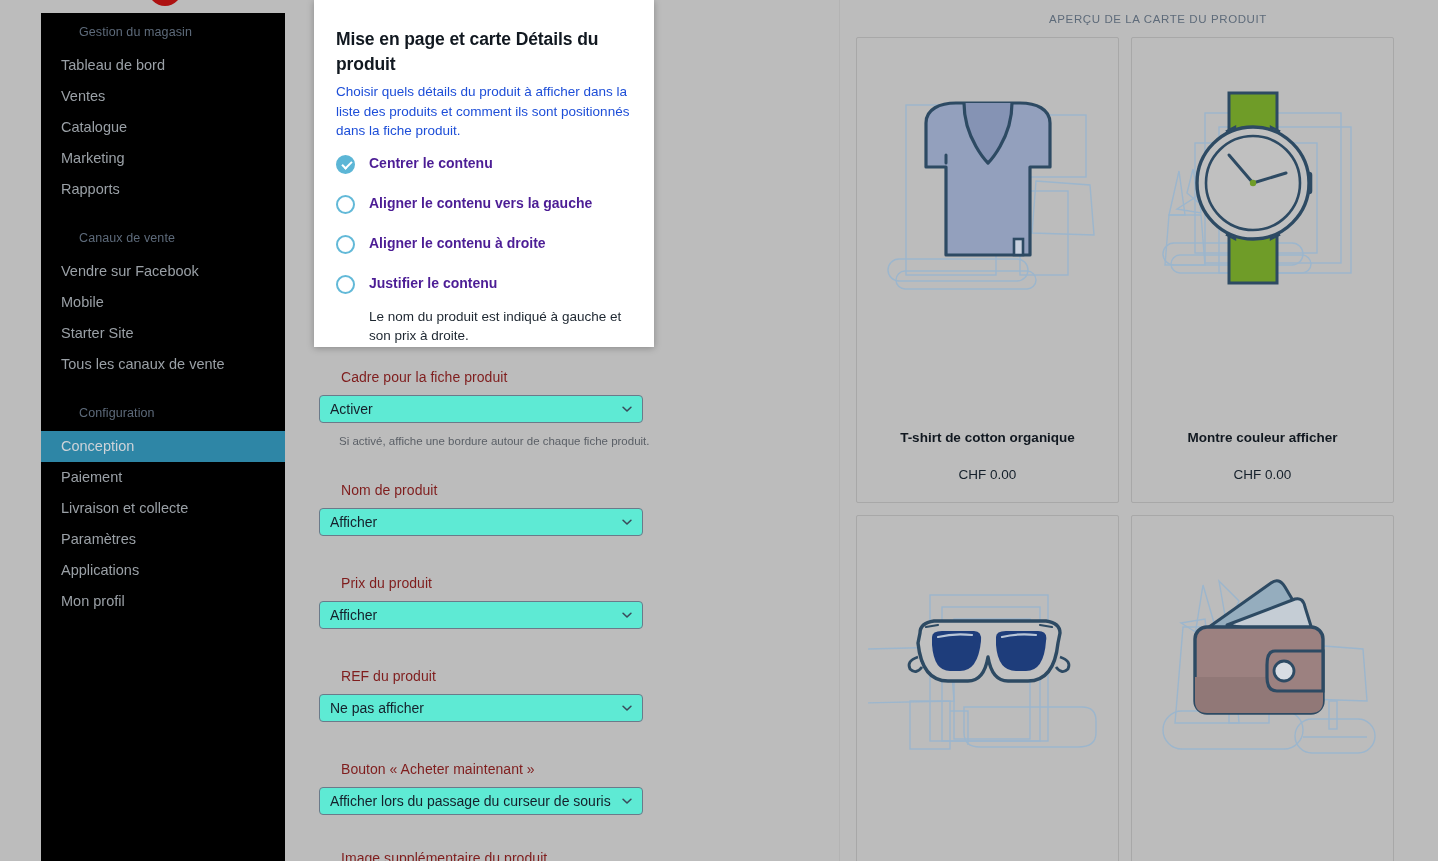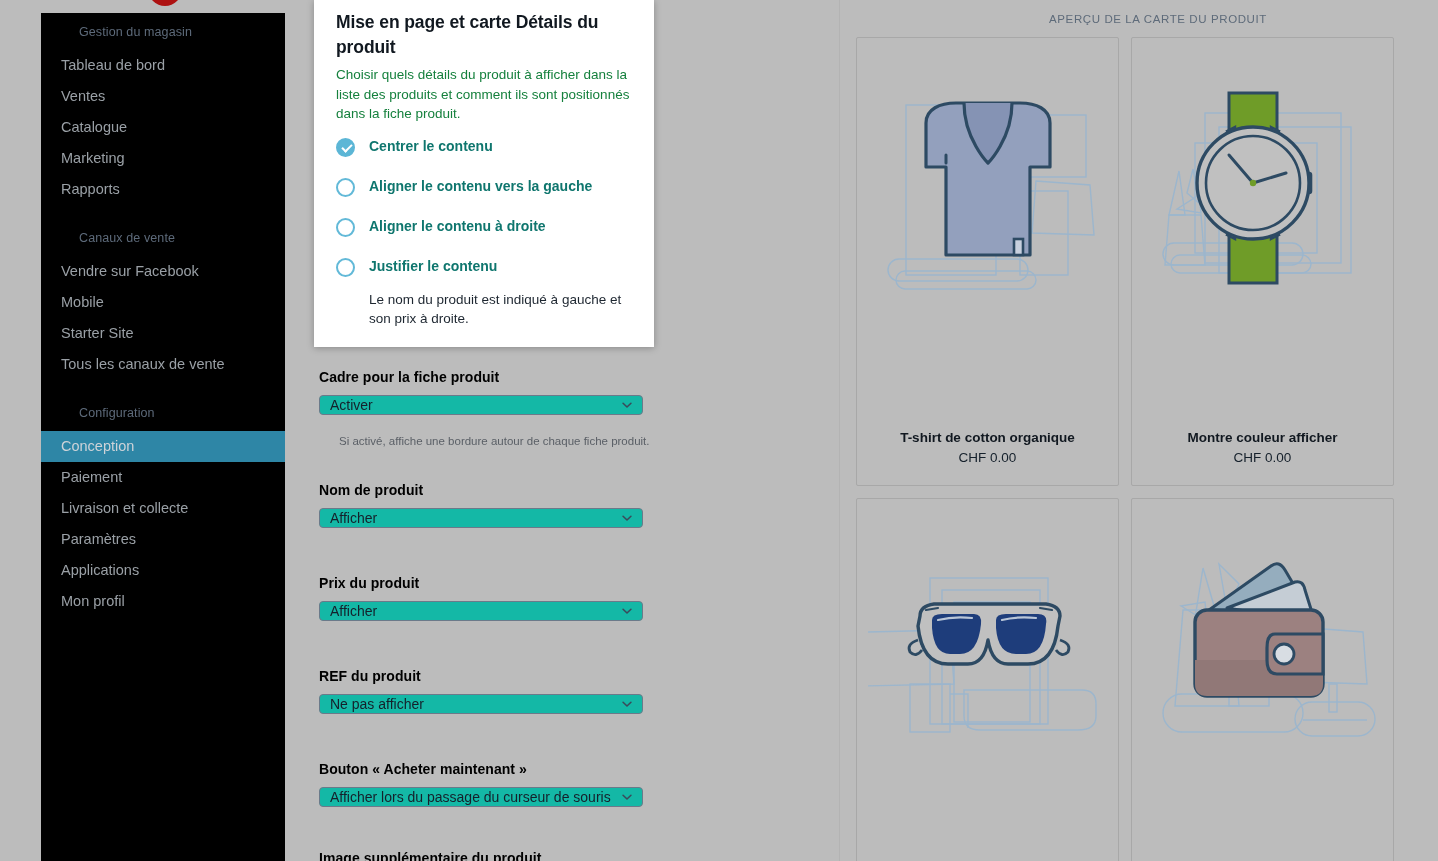--- a/index.html
+++ b/index.html
@@ -75,29 +75,30 @@
     top: 0;
     width: 515px;
     height: 861px;
     background: #bcbcbc;
     z-index: 3;
     overflow: hidden;
   }
   .field-group { margin: 0 0 0 0; }
   .field-label {
     position: absolute;
-    color: #000000;
+    color: #7f1d1d;
     font-size: 14px;
-    font-weight: bold;
+    font-weight: normal;
     letter-spacing: 0.05px;
+    margin-left: 22px;
   }
   .select-box {
     position: absolute;
-    height: 20px;
-    background: #14b8a6;
+    height: 28px;
+    background: #5eead4;
     border: 1px solid #6b7a8a;
     border-radius: 4px;
     box-sizing: border-box;
     display: flex;
     align-items: center;
     justify-content: space-between;
     padding: 0 8px 0 10px;
     cursor: default;
   }
   .select-value {
@@ -122,33 +123,33 @@
   .popover {
     position: absolute;
     left: 314px;
     top: 0;
     width: 340px;
     height: 347px;
     background: #ffffff;
     box-sizing: border-box;
     z-index: 10;
     box-shadow: 0 1px 7px rgba(0,0,0,0.28);
-    padding: 10px 22px 0 22px;
+    padding: 27px 22px 0 22px;
   }
   .pop-title {
     font-size: 17.5px;
     font-weight: bold;
     color: #111820;
     line-height: 25px;
     margin: 0 0 5px 0;
     letter-spacing: -0.1px;
   }
   .pop-desc {
     font-size: 13.5px;
-    color: #15803d;
+    color: #1d4ed8;
     line-height: 19.5px;
     margin: 0 0 13px 0;
   }
   .radio-row {
     display: flex;
     align-items: flex-start;
     margin-bottom: 20px;
   }
   .radio-row:last-child { margin-bottom: 0; }
   .radio-mark {
@@ -176,21 +177,21 @@
     top: 4.5px;
     width: 8px;
     height: 4px;
     border-left: 2px solid #fff;
     border-bottom: 2px solid #fff;
     transform: rotate(-45deg);
   }
   .radio-label {
     font-size: 14px;
     font-weight: bold;
-    color: #0f766e;
+    color: #4c1d95;
     line-height: 19px;
   }
   .radio-sub {
     font-size: 13.5px;
     font-weight: normal;
     color: #1d2630;
     line-height: 19.5px;
     margin-top: 14px;
   }
 
@@ -253,21 +254,21 @@
   .card-name {
     font-size: 13.5px;
     font-weight: bold;
     color: #111820;
     line-height: 19px;
   }
   .card-price {
     font-size: 13.5px;
     color: #15202b;
     line-height: 19px;
-    margin-top: 1px;
+    margin-top: 18px;
   }
 </style>
 </head>
 <body>
 
 <div id="root">
 
   <div class="logo-blob"></div>
 
   <nav class="sidebar" id="sidebar">

